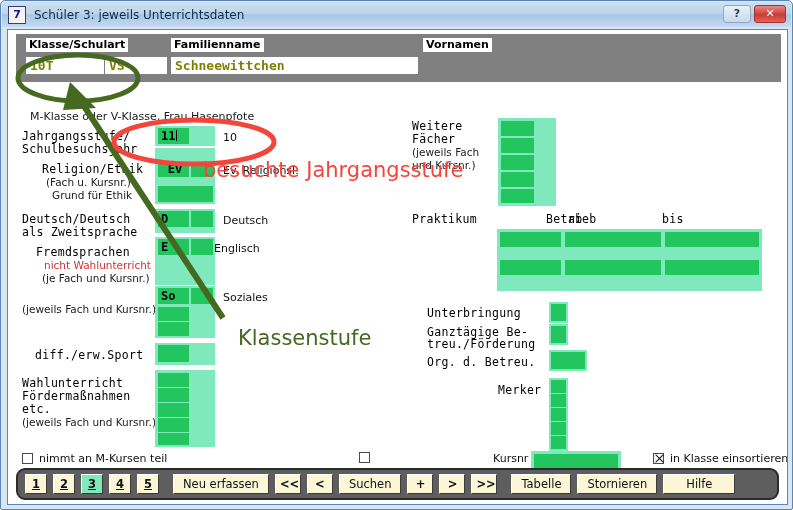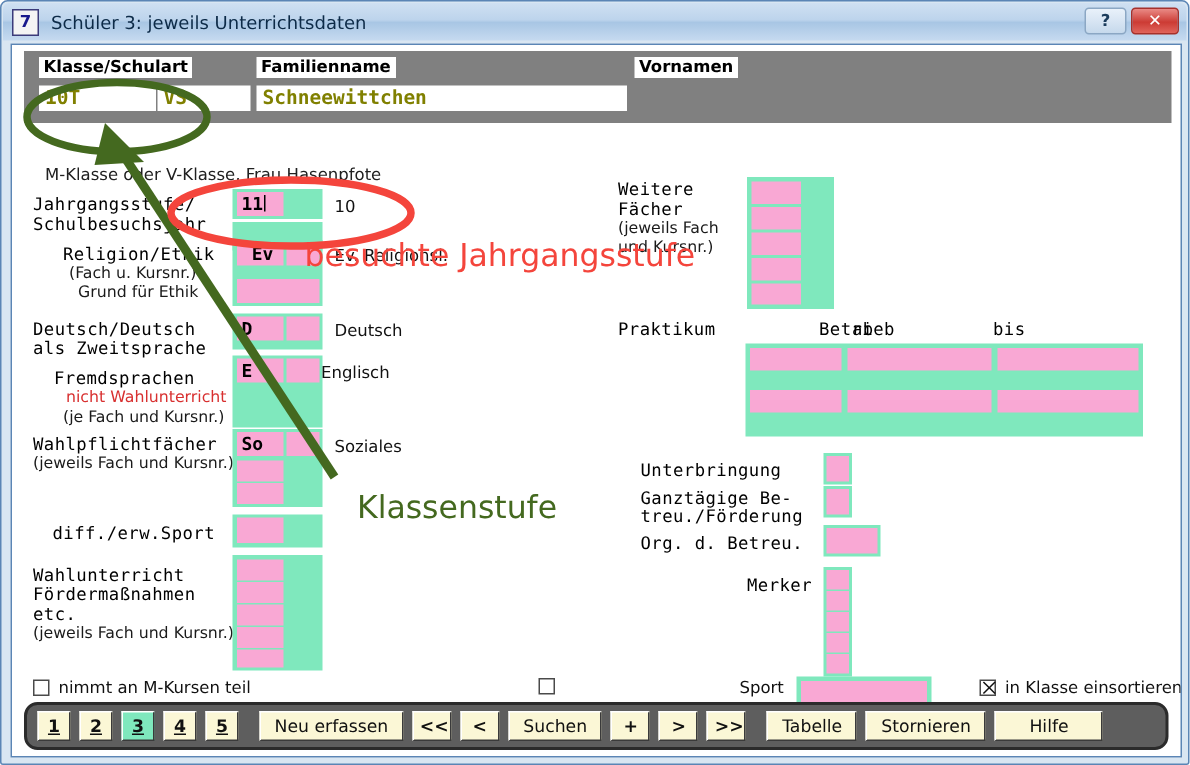--- a/index.html
+++ b/index.html
@@ -166,21 +166,21 @@
   }
 
   
   .grp {
     position: absolute;
     background: #7fe8bd;
     box-sizing: border-box;
   }
   .inp {
     position: absolute;
-    background: #f9a8d4;
+    background: #22c55e;
     box-sizing: border-box;
     font-family: "DejaVu Sans Mono", monospace;
     font-size: 12px;
     font-weight: bold;
     color: #000000;
     line-height: 14px;
     padding-left: 3px;
     overflow: hidden;
     white-space: nowrap;
   }
@@ -333,21 +333,20 @@
     <div class="sidetxt" style="left:215px; top:184px;">Deutsch</div>
 
     <div class="lbl" style="left:28px; top:215px;">Fremdsprachen</div>
     <div class="sub red" style="left:36px; top:229px;">nicht Wahlunterricht !</div>
     <div class="sub" style="left:34px; top:242px;">(je Fach und Kursnr.)</div>
     <div class="grp" style="left:147px; top:207px; width:60px; height:48px;"></div>
     <div class="inp" style="left:150px; top:209px; width:31px; height:16px; line-height:16px;">E</div>
     <div class="inp" style="left:183px; top:209px; width:22px; height:16px;"></div>
     <div class="sidetxt" style="left:206px; top:212px;">Englisch</div>
 
-    <div class="lbl" style="left:14px; top:259px;">Wahlpflichtfächer</div>
     <div class="sub" style="left:14px; top:273px;">(jeweils Fach und Kursnr.)</div>
     <div class="grp" style="left:147px; top:256px; width:60px; height:52px;"></div>
     <div class="inp" style="left:150px; top:258px; width:31px; height:16px; line-height:16px;">So</div>
     <div class="inp" style="left:183px; top:258px; width:22px; height:16px;"></div>
     <div class="inp" style="left:150px; top:277px; width:31px; height:14px;"></div>
     <div class="inp" style="left:150px; top:292px; width:31px; height:14px;"></div>
     <div class="sidetxt" style="left:215px; top:261px;">Soziales</div>
 
     <div class="lbl" style="left:27px; top:318px;">diff./erw.Sport</div>
     <div class="grp" style="left:147px; top:313px; width:60px; height:22px;"></div>
@@ -422,21 +421,21 @@
     </div>
     <div class="cbwrap" style="left:210px; top:440px;">
       <span class="cbbox"></span>
       <span class="cblabel">Lese- u. Rechtschreibschwäche (LRS)</span>
     </div>
     <div class="cbwrap" style="left:645px; top:422px;">
       <span class="cbbox checked"></span>
       <span class="cblabel">in Klasse einsortieren</span>
     </div>
 
-    <div class="plaintxt" style="left:485px; top:422px;">Sport</div>
+    <div class="plaintxt" style="left:485px; top:422px;">Kursnr</div>
     <div class="plaintxt" style="left:485px; top:437px;">bis</div>
     <div class="grp" style="left:523px; top:421px; width:90px; height:20px;"></div>
     <div class="inp" style="left:526px; top:424px; width:84px; height:14px;"></div>
 
     <div id="toolbar">
       <div class="tb num"><u>1</u></div>
       <div class="tb num"><u>2</u></div>
       <div class="tb num active"><u>3</u></div>
       <div class="tb num"><u>4</u></div>
       <div class="tb num"><u>5</u></div>

